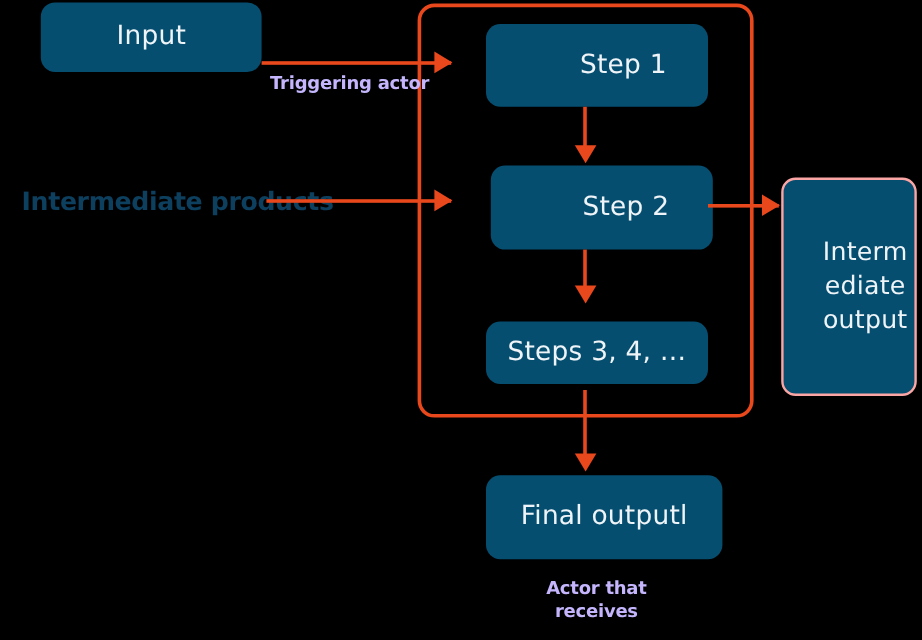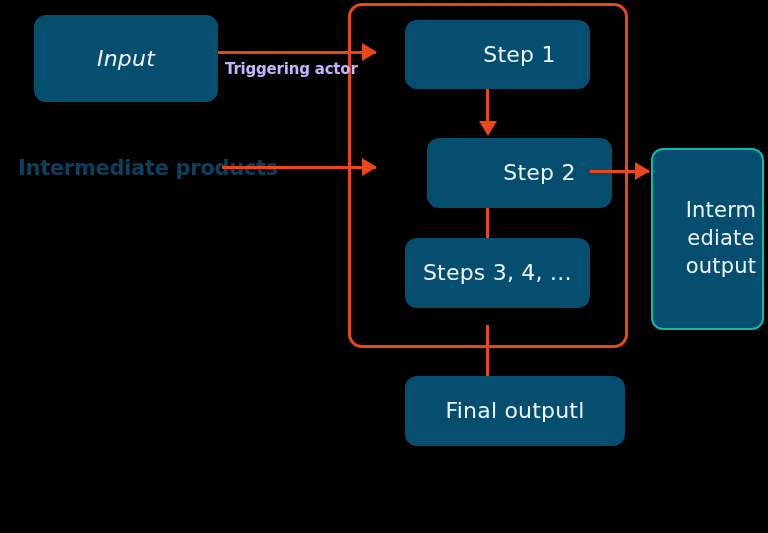--- a/index.html
+++ b/index.html
@@ -26,21 +26,21 @@
     display: flex;
     align-items: center;
     justify-content: center;
     text-align: center;
     font-size: 22px;
     font-weight: 400;
     line-height: 1.32;
     letter-spacing: 0.2px;
   }
   .node.bordered {
-    border: 2px solid #14b8a6;
+    border: 2px solid #fca5a5;
     padding-left: 27px;
   }
 
   
   .group-box {
     position: absolute;
     box-sizing: border-box;
     border: 3px solid #E8481C;
     border-radius: 14px;
     background: transparent;
@@ -96,47 +96,49 @@
     white-space: nowrap;
   }
 </style>
 </head>
 <body>
 
 <div id="canvas">
 
   <div class="group-box" style="left:348px; top:3px; width:280px; height:345px;"></div>
 
-  <div class="node" style="left:34px; top:15px; width:184px; height:87px;font-style:italic;">Input</div>
+  <div class="node" style="left:34px; top:2px; width:184px; height:58px;">Input</div>
 
   <div class="line-h" style="left:218px; top:51px; width:158px;"></div>
   <div class="arrow-right" style="left:362px; top:43px;"></div>
   <div class="label-orange" style="left:225px; top:60px;">Triggering actor</div>
 
   <div class="label-blue" style="left:18px; top:156px;">Intermediate products</div>
   <div class="line-h" style="left:222px; top:166px; width:154px;"></div>
   <div class="arrow-right" style="left:362px; top:158px;"></div>
 
   <div class="node" style="left:405px; top:20px; width:185px; height:69px;padding-left:44px;">Step 1</div>
 
   <div class="line-v" style="left:486px; top:89px; height:34px;"></div>
   <div class="arrow-down" style="left:479px; top:121px;"></div>
 
-  <div class="node" style="left:427px; top:138px; width:185px; height:70px;padding-left:40px;">Step 2</div>
+  <div class="node" style="left:409px; top:138px; width:185px; height:70px;padding-left:40px;">Step 2</div>
 
   <div class="line-h" style="left:590px; top:170px; width:59px;"></div>
   <div class="arrow-right" style="left:635px; top:162px;"></div>
 
   <div class="line-v" style="left:486px; top:208px; height:32px;"></div>
   <div class="arrow-down" style="left:479px; top:238px;"></div>
 
-  <div class="node" style="left:405px; top:238px; width:185px; height:70px;">Steps 3, 4, …</div>
+  <div class="node" style="left:405px; top:268px; width:185px; height:52px;">Steps 3, 4, …</div>
 
   <div class="line-v" style="left:486px; top:325px; height:57px;"></div>
   <div class="arrow-down" style="left:479px; top:378px;"></div>
 
-  <div class="node" style="left:405px; top:376px; width:220px; height:70px;">Final outputl</div>
+  <div class="node" style="left:405px; top:396px; width:197px; height:70px;">Final outputl</div>
+  <div class="label-orange centered" style="left:405px; top:481px; width:184px;">Actor that
+receives</div>
 
   <div class="node bordered" style="left:651px; top:148px; width:113px; height:182px; font-size:21px;">Interm
 ediate
 output</div>
 
 </div>
 
 </body></html>

